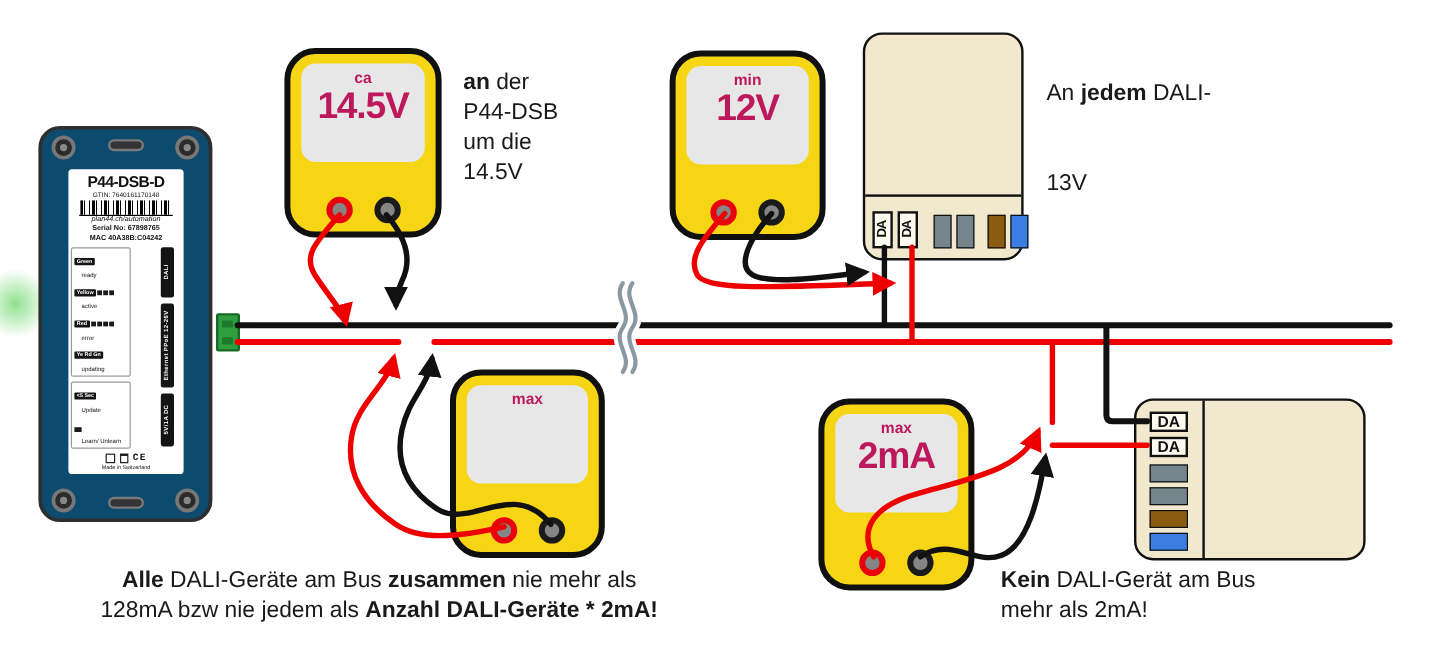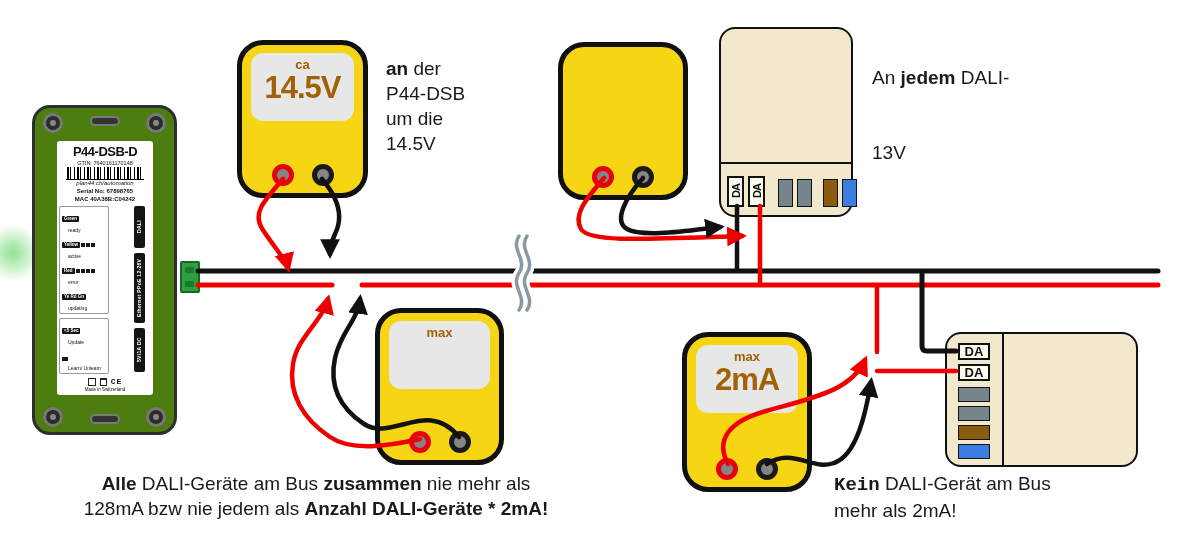--- a/index.html
+++ b/index.html
@@ -1,20 +1,20 @@
 <!DOCTYPE html>
 <html><head>
 <meta charset="utf-8">
 <style>
   html,body{margin:0;padding:0;background:#fff;font-family:"Liberation Sans",sans-serif;}
   #canvas{position:relative;width:1200px;height:560px;background:#fff;overflow:hidden;}
 
   
   .glow{position:absolute;border-radius:50%;}
-  .p44{position:absolute;left:32px;top:105px;width:145px;height:330px;background:#4d7c0f;
+  .p44{position:absolute;left:32px;top:105px;width:145px;height:330px;background:#0c4a6e;
        border:3px solid #2e2e2e;border-radius:18px;box-sizing:border-box;}
   .hole{position:absolute;width:20px;height:20px;border-radius:50%;background:#2b2b2b;
         border:3px solid #787878;box-sizing:border-box;}
   .hole::after{content:"";position:absolute;left:4px;top:4px;width:6px;height:6px;border-radius:50%;background:#888;}
   .slot{position:absolute;width:30px;height:10px;background:#333;border:2px solid #7a7a7a;border-radius:6px;box-sizing:border-box;}
   .p44label{position:absolute;left:22px;top:33px;width:96px;height:254px;background:#fff;border-radius:3px;
             padding:3px 2px;box-sizing:border-box;text-align:center;color:#111;overflow:hidden;}
   .p44title{font-size:13px;font-weight:bold;letter-spacing:-.5px;}
   .p44gtin{font-size:5.5px;margin-top:1px;}
   .barcode{height:12px;width:76px;margin:1px auto 0;
@@ -45,21 +45,21 @@
   .qr::before,.qr::after{content:"";position:absolute;width:7px;height:7px;border:2px solid #000;background:#fff;box-sizing:border-box;}
   .qr::before{left:0;top:0;}
   .qr::after{right:0;top:0;}
   .connector{position:absolute;left:180px;top:261px;width:20px;height:32px;background:#2f9e41;
              border:2px solid #176a26;border-radius:2px;box-sizing:border-box;}
   .connector::before,.connector::after{content:"";position:absolute;left:3px;width:9px;height:6px;background:#1c7a2c;border-radius:1px;}
   .connector::before{top:4px;} .connector::after{bottom:4px;}
 
   
   .meter{position:absolute;background:#f6d515;border:5px solid #101010;border-radius:26px;box-sizing:border-box;}
-  .display{position:absolute;left:9px;right:9px;top:8px;height:68px;background:#e7e7e7;border-radius:12px;text-align:center;color:#a16207;}
+  .display{position:absolute;left:9px;right:9px;top:8px;height:82px;background:#e7e7e7;border-radius:12px;text-align:center;color:#be185d;}
   .qual{font-size:13px;font-weight:bold;margin-top:5px;line-height:1.1;}
   .val{font-size:31px;font-weight:bold;line-height:1.05;letter-spacing:-1px;}
   .terms{position:absolute;bottom:7px;left:0;right:0;display:flex;justify-content:center;gap:18px;}
   .term{width:22px;height:22px;border-radius:50%;background:#858585;border:5px solid #1a1a1a;box-sizing:border-box;}
   .term.red{border-color:#e8000d;}
 
   
   .dali-dev{position:absolute;background:#f2e8cd;border:2.5px solid #111;border-radius:16px;box-sizing:border-box;}
   .divider-h{position:absolute;left:0;right:0;border-top:2px solid #111;}
   .divider-v{position:absolute;top:0;bottom:0;border-left:2px solid #111;}
@@ -155,20 +155,24 @@
       <div class="qual">ca</div>
       <div class="val">14.5V</div>
     </div>
     <div class="terms">
       <span class="term red"></span>
       <span class="term"></span>
     </div>
   </div>
 
   <div class="meter" style="left: 558px; top: 42px; width: 130px; height: 158px; background: rgb(246, 213, 21);">
+    <div class="display" style="background: rgb(231, 231, 231);">
+      <div class="qual">min</div>
+      <div class="val">12V</div>
+    </div>
     <div class="terms">
       <span class="term red"></span>
       <span class="term"></span>
     </div>
   </div>
 
   <div class="meter" style="left: 375px; top: 308px; width: 129px; height: 157px; background: rgb(246, 213, 21);">
     <div class="display" style="background: rgb(231, 231, 231);">
       <div class="qual">max</div>
     </div>
@@ -211,21 +215,21 @@
       <span class="blockh" style="margin-top: 2px; background: rgb(118, 133, 139);"></span>
       <span class="blockh" style="background: rgb(118, 133, 139);"></span>
       <span class="blockh" style="background: rgb(138, 92, 16);"></span>
       <span class="blockh" style="background: rgb(60, 125, 226);"></span>
     </div>
   </div>
 
   <div class="note" style="left:386px;top:56px;"><span style="font-weight: bold;">an</span><span> der</span><br><span>P44-DSB</span><br><span>um die</span><br><span>14.5V</span></div>
   <div class="note" style="left:872px;top:45px;margin-top:20px;"><span>An </span><span style="font-weight: bold;">jedem</span><span> DALI-</span><br><br><br><span>13V</span></div>
   <div class="note" style="left:33px;top:471px;width:566px;text-align:center;"><span style="font-weight: bold;">Alle</span><span> DALI-Geräte am Bus </span><span style="font-weight: bold;">zusammen</span><span> nie mehr als</span><br><span>128mA bzw nie jedem als </span><span style="font-weight: bold;">Anzahl DALI-Geräte * 2mA!</span></div>
-  <div class="note" style="left:834px;top:471px;"><span style="font-weight: bold; font-family: Liberation Mono, monospace;">Kein</span><span> DALI-Gerät am Bus</span><br><span>mehr als 2mA!</span></div>
+  <div class="note" style="left:834px;top:471px;"><span style="font-weight: bold;">Kein</span><span> DALI-Gerät am Bus</span><br><span>mehr als 2mA!</span></div>
 
   <svg id="wires" width="1200" height="560" viewBox="0 0 1200 560">
     <defs>
       <marker id="ar" viewBox="0 0 10 10" refX="7.5" refY="5" markerWidth="4.4" markerHeight="4.4" orient="auto">
         <path d="M0,0 L10,5 L0,10 z" fill="#ee0000"></path>
       </marker>
       <marker id="ab" viewBox="0 0 10 10" refX="7.5" refY="5" markerWidth="4.4" markerHeight="4.4" orient="auto">
         <path d="M0,0 L10,5 L0,10 z" fill="#111111"></path>
       </marker>
     </defs>

